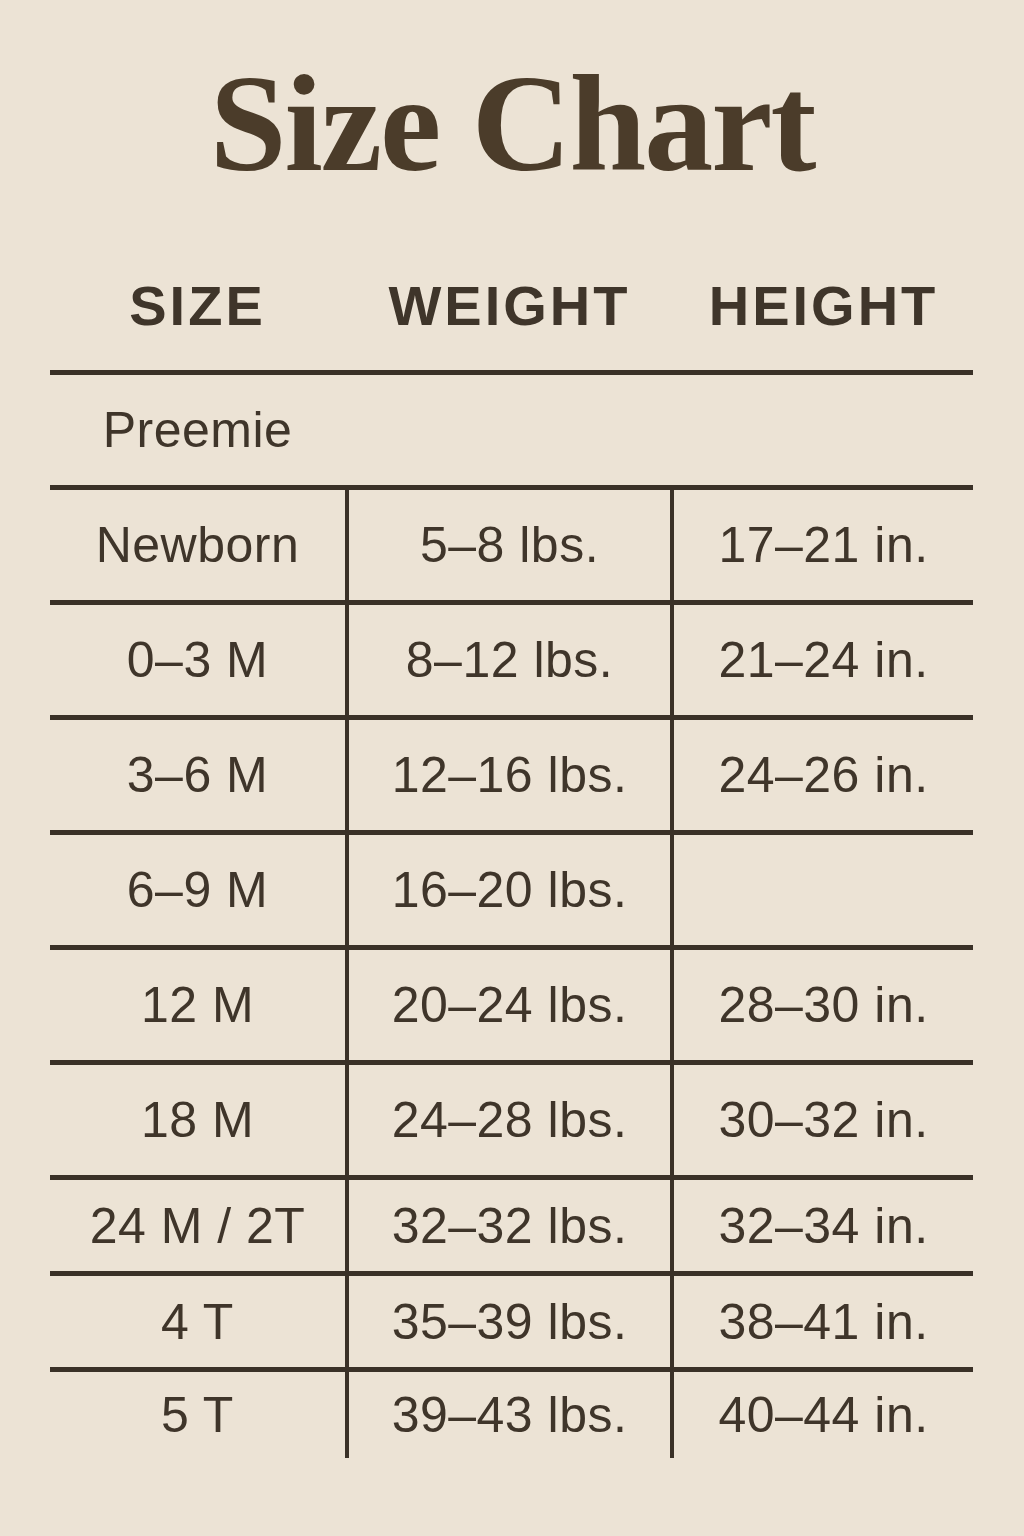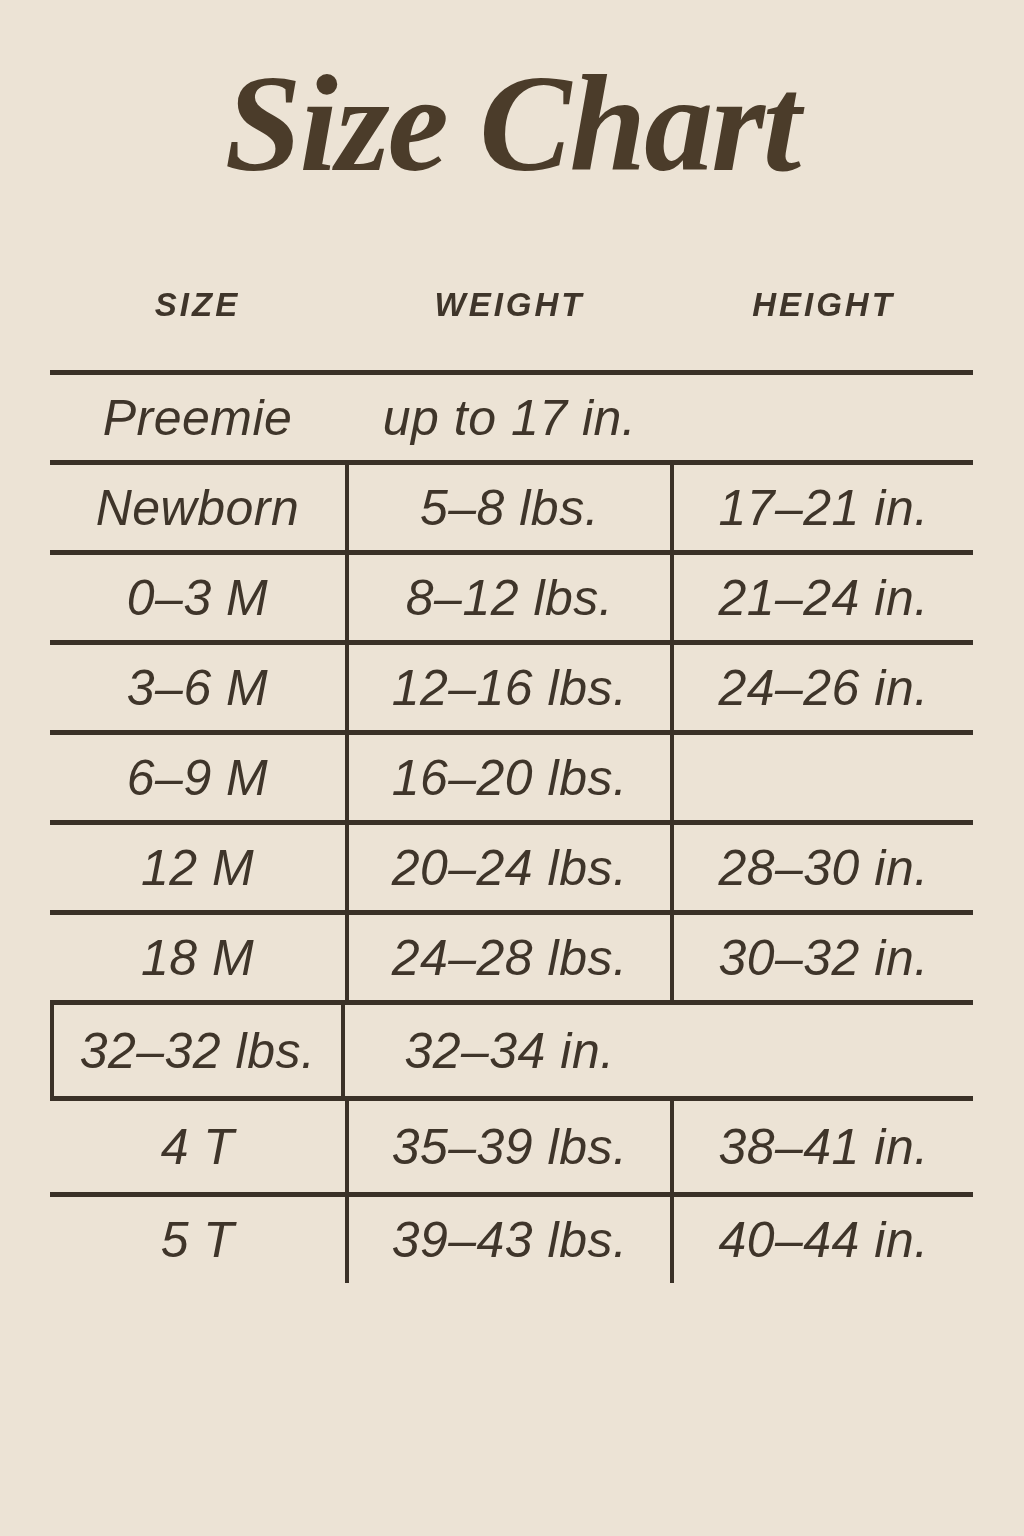--- a/index.html
+++ b/index.html
@@ -1,21 +1,21 @@
 <!DOCTYPE html>
 <html><head>
 <meta charset="utf-8">
 <style>
   :root {
     --bg: #ece3d5;
     --ink: #3f352a;
     --line: #3a3127;
     --title: #4b3c2a;
   }
-  * { box-sizing: border-box; margin: 0; padding: 0; font-style: italic; }
+  * { box-sizing: border-box; margin: 0; padding: 0; }
   html, body {
     width: 1024px;
     height: 1536px;
     overflow: hidden;
     background: var(--bg);
     font-family: "Liberation Sans", sans-serif;
     color: var(--ink);
   }
   .page {
     position: relative;
@@ -44,28 +44,28 @@
   }
   .header-row {
     display: grid;
     grid-template-columns: 295px 329px 299px;
     height: 130px;
     align-items: center;
   }
   .header-cell {
     text-align: center;
     font-weight: 700;
-    font-size: 33px;
+    font-size: 56px;
     letter-spacing: 3px;
     color: var(--ink);
   }
   .body-row {
     display: grid;
     grid-template-columns: 295px 329px 299px;
-    height: 90px;
+    height: 115px;
     border-bottom: 5px solid var(--line);
   }
   .body-row:nth-of-type(n+8) { height: 96px; }   
   .body-row:last-of-type { height: 86px; border-bottom: none; }
   .size-table .body-row:first-of-type { border-top: 0; }
   .table-body { border-top: 5px solid var(--line); }
   .cell {
     display: flex;
     align-items: center;
     justify-content: center;
@@ -90,21 +90,20 @@
     <div class="header-row">
       <div class="header-cell">SIZE</div>
       <div class="header-cell">WEIGHT</div>
       <div class="header-cell">HEIGHT</div>
     </div>
 
     <div class="table-body">
 
       <div class="body-row">
         <div class="cell cell-size">Preemie</div>
-        <div class="cell cell-height">up to 17 in.</div>
       </div>
 
       <div class="body-row">
         <div class="cell cell-size">Newborn</div>
         <div class="cell cell-weight">5–8 lbs.</div>
         <div class="cell cell-height">17–21 in.</div>
       </div>
 
       <div class="body-row">
         <div class="cell cell-size">0–3 M</div>
@@ -129,20 +128,21 @@
         <div class="cell cell-height">28–30 in.</div>
       </div>
 
       <div class="body-row">
         <div class="cell cell-size">18 M</div>
         <div class="cell cell-weight">24–28 lbs.</div>
         <div class="cell cell-height">30–32 in.</div>
       </div>
 
       <div class="body-row">
+        <div class="cell cell-size">24 M / 2T</div>
         <div class="cell cell-weight">32–32 lbs.</div>
         <div class="cell cell-height">32–34 in.</div>
       </div>
 
 
       <div class="body-row">
         <div class="cell cell-size">4 T</div>
         <div class="cell cell-weight">35–39 lbs.</div>
         <div class="cell cell-height">38–41 in.</div>
       </div>

